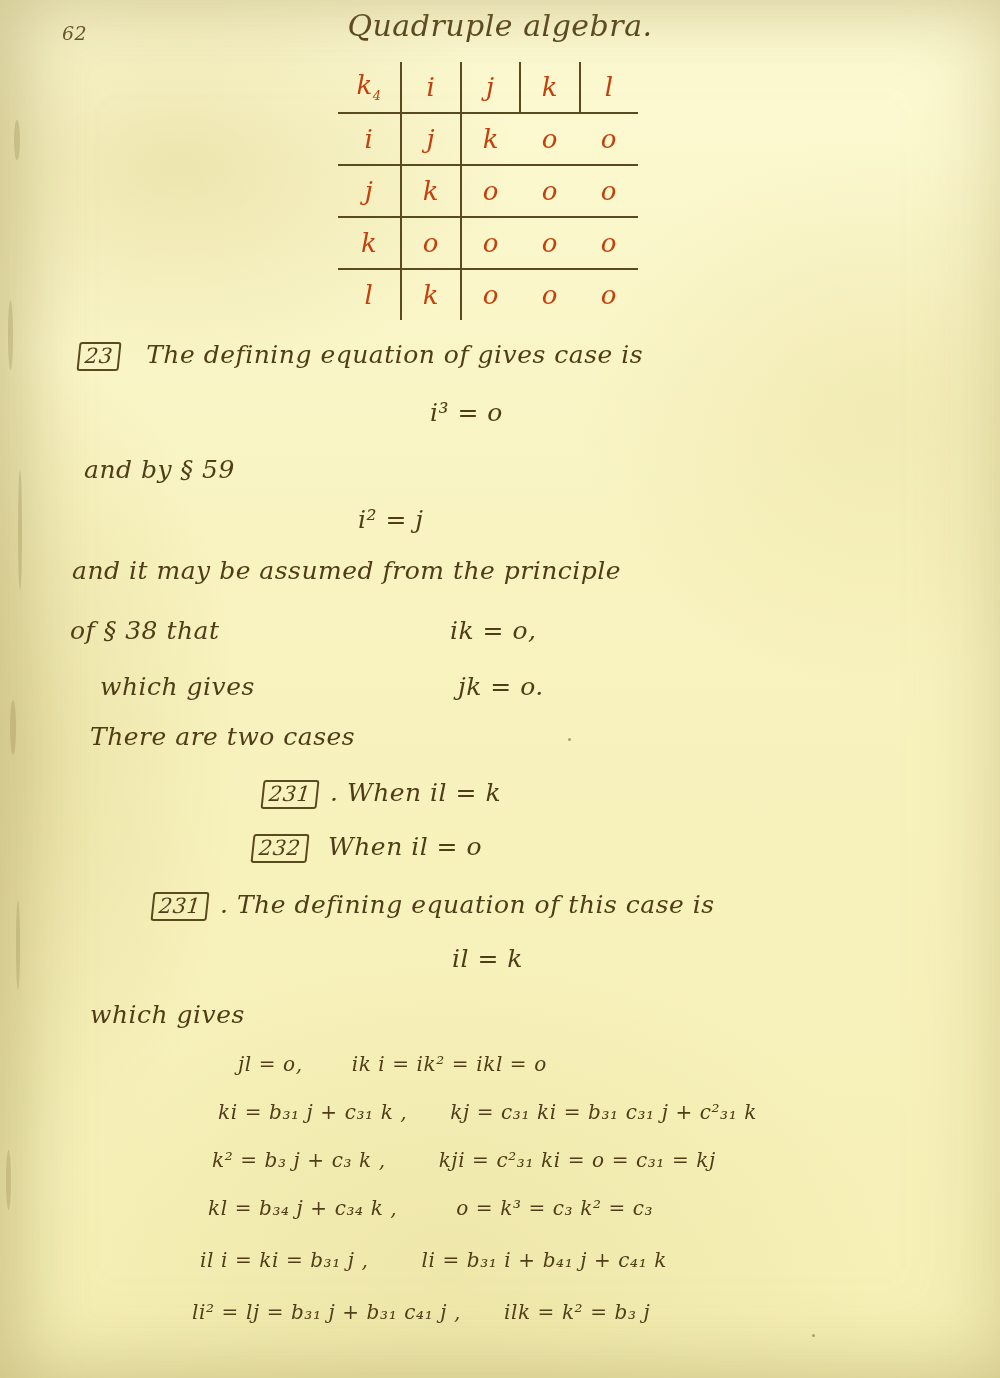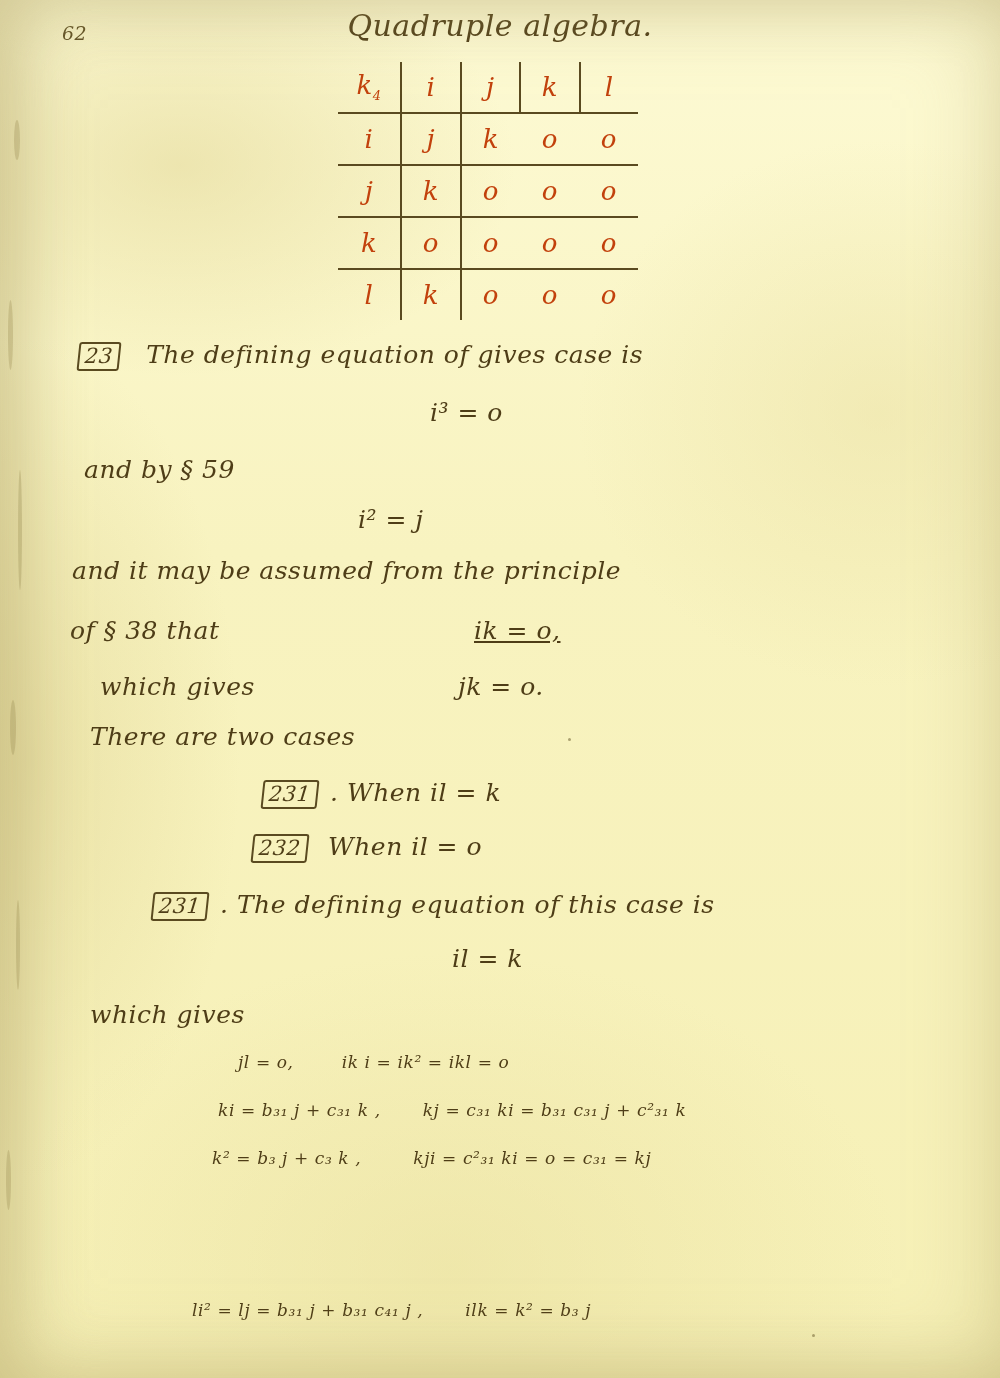--- a/index.html
+++ b/index.html
@@ -132,21 +132,21 @@
     border-radius: 3px;
     padding: 0 5px 1px 5px;
     font-size: 21px;
     line-height: 1.15;
     transform: skewX(-6deg);
   }
   sub { font-size: 0.62em; }
 
   .mathline {
     position: absolute;
-    font-size: 17px;
+    font-size: 20px;
     white-space: nowrap;
     letter-spacing: 0.6px;
   }
   .speck {
     position: absolute;
     width: 3px; height: 3px;
     border-radius: 50%;
     background: rgba(110,95,50,0.55);
   }
 </style>
@@ -214,21 +214,21 @@
     <span class="tag">23</span>
     <span style="margin-left:18px;">The defining equation of gives case is</span>
   </div>
   <div class="eq hand" style="left:430px; top:398px;">i³ = o</div>
 
   <div class="ln hand" style="left:84px; top:455px;">and by § 59</div>
   <div class="eq hand" style="left:358px; top:505px;">i² = j</div>
 
   <div class="ln hand" style="left:72px; top:556px;">and it may be assumed from the principle</div>
   <div class="ln hand" style="left:70px; top:616px;">of § 38 that</div>
-  <div class="eq hand" style="left:474px; top:616px;text-decoration:underline;">ik = o,</div>
+  <div class="eq hand" style="left:450px; top:616px;">ik = o,</div>
 
   <div class="ln hand" style="left:100px; top:672px;">which gives</div>
   <div class="eq hand" style="left:458px; top:672px;">jk = o.</div>
 
   <div class="ln hand" style="left:90px; top:722px;">There are two cases</div>
 
   <div class="ln hand" style="left:262px; top:778px;">
     <span class="tag">231</span>
     <span style="margin-left:4px;">. When il = k</span>
   </div>
@@ -250,20 +250,28 @@
     <span style="margin-left:42px;">ik i = ik² = ikl = o</span>
   </div>
   <div class="mathline hand" style="left:218px; top:1100px;">
     <span>ki = b₃₁ j + c₃₁ k ,</span>
     <span style="margin-left:36px;">kj = c₃₁ ki = b₃₁ c₃₁ j + c²₃₁ k</span>
   </div>
   <div class="mathline hand" style="left:212px; top:1148px;">
     <span>k² = b₃ j + c₃ k ,</span>
     <span style="margin-left:46px;">kji = c²₃₁ ki = o = c₃₁ = kj</span>
   </div>
+  <div class="mathline hand" style="left:208px; top:1196px;">
+    <span>kl = b₃₄ j + c₃₄ k ,</span>
+    <span style="margin-left:52px;">o = k³ = c₃ k² = c₃</span>
+  </div>
+  <div class="mathline hand" style="left:200px; top:1248px;">
+    <span>il i = ki = b₃₁ j ,</span>
+    <span style="margin-left:46px;">li = b₃₁ i + b₄₁ j + c₄₁ k</span>
+  </div>
   <div class="mathline hand" style="left:192px; top:1300px;">
     <span>li² = lj = b₃₁ j + b₃₁ c₄₁ j ,</span>
     <span style="margin-left:36px;">ilk = k² = b₃ j</span>
   </div>
 
   <div class="speck" style="left:568px; top:738px;"></div>
   <div class="speck" style="left:812px; top:1334px;"></div>
 
   <div class="edge-shade"></div>
 </div>

